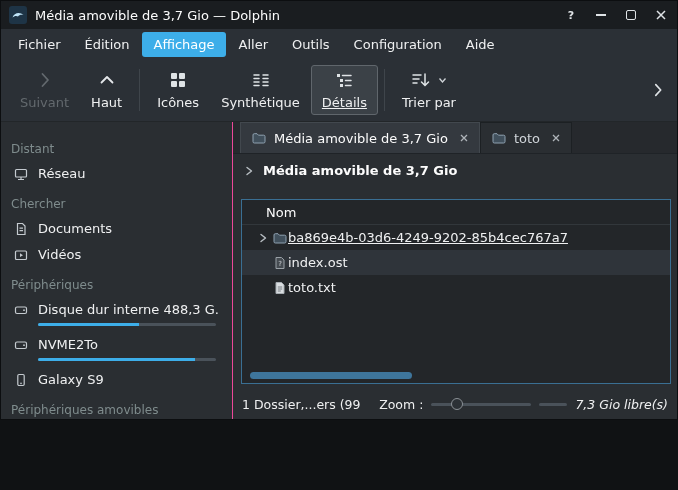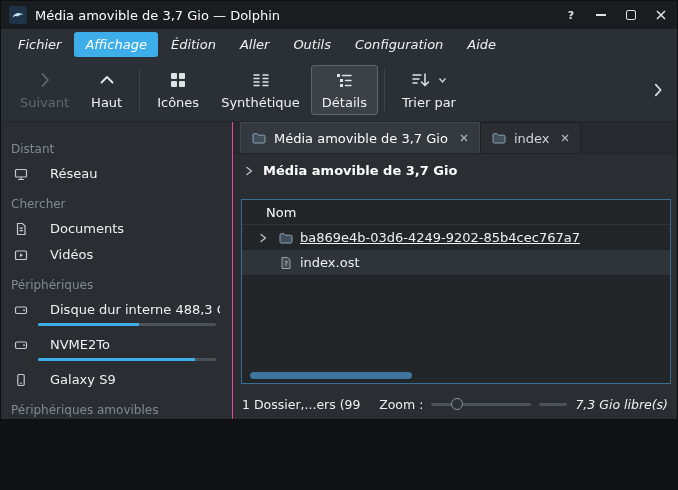--- a/index.html
+++ b/index.html
@@ -10,62 +10,62 @@
   
   .titlebar { height:28px; flex:none; background:#1a1d20; display:flex; align-items:center; padding:0 8px; gap:8px; }
   .titlebar .title { color:#fcfcfc; white-space:nowrap; }
   .winbtns { margin-left:auto; display:flex; align-items:center; gap:14px; }
   .wbtn { display:flex; align-items:center; justify-content:center; width:16px; height:16px; cursor:default; }
   .glyph-min { width:10px; height:2px; background:#dfe3e6; }
   .glyph-max { width:10px; height:10px; border:1.4px solid #dfe3e6; border-radius:2px; }
 
   
   .menubar { height:30px; flex:none; background:#2b3036; display:flex; align-items:center; padding:0 6px; gap:2px; }
-  .menu-item { padding:5px 11px; border-radius:3px; color:#eff0f1; white-space:nowrap;font-style:italic; }
+  .menu-item { padding:5px 11px; border-radius:3px; color:#eff0f1; white-space:nowrap; }
   .menu-item.active { background:#3daee9; color:#ffffff; }
 
   
   .toolbar { height:63px; flex:none; background:#2b3036; border-bottom:1px solid #222629; display:flex; align-items:center; padding:0 8px; }
   .tool { display:flex; flex-direction:column; align-items:center; justify-content:center; gap:5px; padding:4px 10px; border:1px solid transparent; border-radius:3px; }
   .tool .ticon-row { display:flex; align-items:center; gap:8px; height:20px; }
   .tool .tlabel { display:flex; align-items:center; gap:3px; white-space:nowrap; }
   .tool.disabled { color:#63696e; }
-  .tool.pressed { background:#3b4147; border-color:#60666c; }
+  .tool.pressed { background:#3b4147; border-color:#60666c;text-decoration:underline; }
   .tsep { width:1px; align-self:stretch; background:#3f454b; margin:10px 6px; }
   .overflow-btn { margin-left:auto; padding:4px 2px; display:flex; align-items:center; }
 
   
   .body { flex:1; display:flex; min-height:0; }
 
   
   .sidebar { width:232px; flex:none; background:#2a2e32; border-right:1px solid #ec4899; padding-top:10px; overflow:hidden; display:flex; flex-direction:column; }
   .side-header { color:#7f8c8d; font-size:12px; padding:10px 10px 5px 10px; white-space:nowrap; }
   .side-block { margin:0 4px 1px 4px; border-radius:3px; }
   .side-block.selected { background:rgba(61,174,233,.22); }
   .side-item { height:25px; display:flex; align-items:center; gap:9px; padding:0 8px; }
   .sicon { width:16px; height:16px; flex:none; display:flex; }
-  .slabel { flex:1; white-space:nowrap; overflow:hidden;margin-left:12px; }
+  .slabel { flex:1; white-space:nowrap; overflow:hidden; }
   .eject { margin-left:auto; flex:none; display:flex; }
   .usage { height:3px; margin:1px 12px 5px 33px; background:#4a525a; border-radius:2px; overflow:hidden; }
   .usage-fill { height:100%; background:#3daee9; }
 
   
   .main { flex:1; display:flex; flex-direction:column; min-width:0; }
 
   .tabbar { height:32px; flex:none; display:flex; align-items:stretch; padding-left:7px; border-bottom:1px solid #1f2327; background:#26292d; }
   .tab { display:flex; align-items:center; gap:7px; padding:0 10px; border:1px solid #1c2023; border-bottom:none; background:#2a2e32; color:#cfd4d8; white-space:nowrap; }
   .tab.active { background:#34393f; color:#fcfcfc; border-color:#42484e; }
   .tabclose { display:flex; margin-left:4px; }
 
   .breadcrumb { height:33px; flex:none; display:flex; align-items:center; gap:8px; padding:0 10px; }
   .crumb { font-weight:bold; color:#fcfcfc; white-space:nowrap; }
 
   .view { flex:1; margin:12px 6px 5px 8px; border:1px solid #3a6f93; background:#232629; display:flex; flex-direction:column; position:relative; min-height:0; }
   .vheader { height:25px; flex:none; display:flex; align-items:center; padding-left:24px; border-bottom:1px solid #32373b; color:#fcfcfc; }
-  .vrow { height:25px; flex:none; display:flex; align-items:center; padding-left:12px; gap:6px; }
+  .vrow { height:25px; flex:none; display:flex; align-items:center; padding-left:12px; }
   .vrow.hover { background:#2f343a; }
   .expander-slot { width:18px; flex:none; display:flex; justify-content:center; }
   .ficon { width:16px; height:16px; flex:none; display:flex; }
   .fname { white-space:nowrap; }
   .fname.underl { text-decoration:underline; }
   .hscroll { position:absolute; left:8px; bottom:4px; width:408px; height:7px; }
   .hthumb { width:162px; height:7px; border-radius:3.5px; background:#3e759b; }
 
   .statusbar { height:30px; flex:none; display:flex; align-items:center; padding:0 9px; gap:8px; font-size:12.5px; }
   .summary { white-space:nowrap; overflow:hidden; max-width:150px; }
@@ -106,22 +106,22 @@
       <span class="wbtn">
         <svg width="12" height="12" viewBox="0 0 12 12">
             <path d="M2 2 L10 10 M10 2 L2 10" stroke="#dfe3e6" stroke-width="1.5"></path>
           </svg>
       </span>
     </div>
   </div>
 
   <div class="menubar">
     <span class="menu-item">Fichier</span>
+    <span class="menu-item">Édition</span>
     <span class="menu-item active">Affichage</span>
-    <span class="menu-item">Édition</span>
     <span class="menu-item">Aller</span>
     <span class="menu-item">Outils</span>
     <span class="menu-item">Configuration</span>
     <span class="menu-item">Aide</span>
   </div>
 
   <div class="toolbar">
     <div class="tool disabled">
       <span class="ticon-row">
         <svg width="20" height="20" viewBox="0 0 20 20">
@@ -333,21 +333,21 @@
                 <path d="M2 2 L8 8 M8 2 L2 8" stroke="#aeb4b9" stroke-width="1.3"></path>
               </svg>
           </span>
         </div>
         <div class="tab">
           <span class="ficon">
             <svg width="16" height="16" viewBox="0 0 16 16">
                 <path d="M2 5 q0-1.3 1.3-1.3 H6 l1.4 1.5 h5.3 q1.3 0 1.3 1.3 v5.2 q0 1.3 -1.3 1.3 H3.3 Q2 13 2 11.7 Z" fill="#41505c" stroke="#8fa1b0" stroke-width="1"></path>
               </svg>
           </span>
-          <span class="tablabel">index</span>
+          <span class="tablabel">toto</span>
           <span class="tabclose">
             <svg width="10" height="10" viewBox="0 0 10 10">
                 <path d="M2 2 L8 8 M8 2 L2 8" stroke="#aeb4b9" stroke-width="1.3"></path>
               </svg>
           </span>
         </div>
       </div>
 
       <div class="breadcrumb">
         <svg width="12" height="12" viewBox="0 0 12 12">
@@ -379,20 +379,30 @@
           <span class="expander-slot"></span>
           <span class="ficon">
             <svg width="16" height="16" viewBox="0 0 16 16">
                 <path d="M4 2.5h5.5L12 5v8.5H4z" fill="#454b51" stroke="#9aa1a7" stroke-width="1"></path>
                 <text x="8" y="10.8" text-anchor="middle" font-size="7" fill="#d6dade" font-family="DejaVu Sans">?</text>
               </svg>
           </span>
           <span class="fname">index.ost</span>
         </div>
 
+        <div class="vrow">
+          <span class="expander-slot"></span>
+          <span class="ficon">
+            <svg width="16" height="16" viewBox="0 0 16 16">
+                <path d="M4 2.5h5.5L12 5v8.5H4z" fill="#d9dde0" stroke="#a7adb2" stroke-width="1"></path>
+                <path d="M5.8 7h4.4M5.8 9h4.4M5.8 11h3" stroke="#6b7277" stroke-width="0.9"></path>
+              </svg>
+          </span>
+          <span class="fname">toto.txt</span>
+        </div>
 
         <div class="hscroll">
           <div class="hthumb"></div>
         </div>
       </div>
 
       <div class="statusbar">
         <span class="summary">1 Dossier,...ers (99 o)</span>
         <span class="zoom-label">Zoom :</span>
         <span class="zoom-slider">

